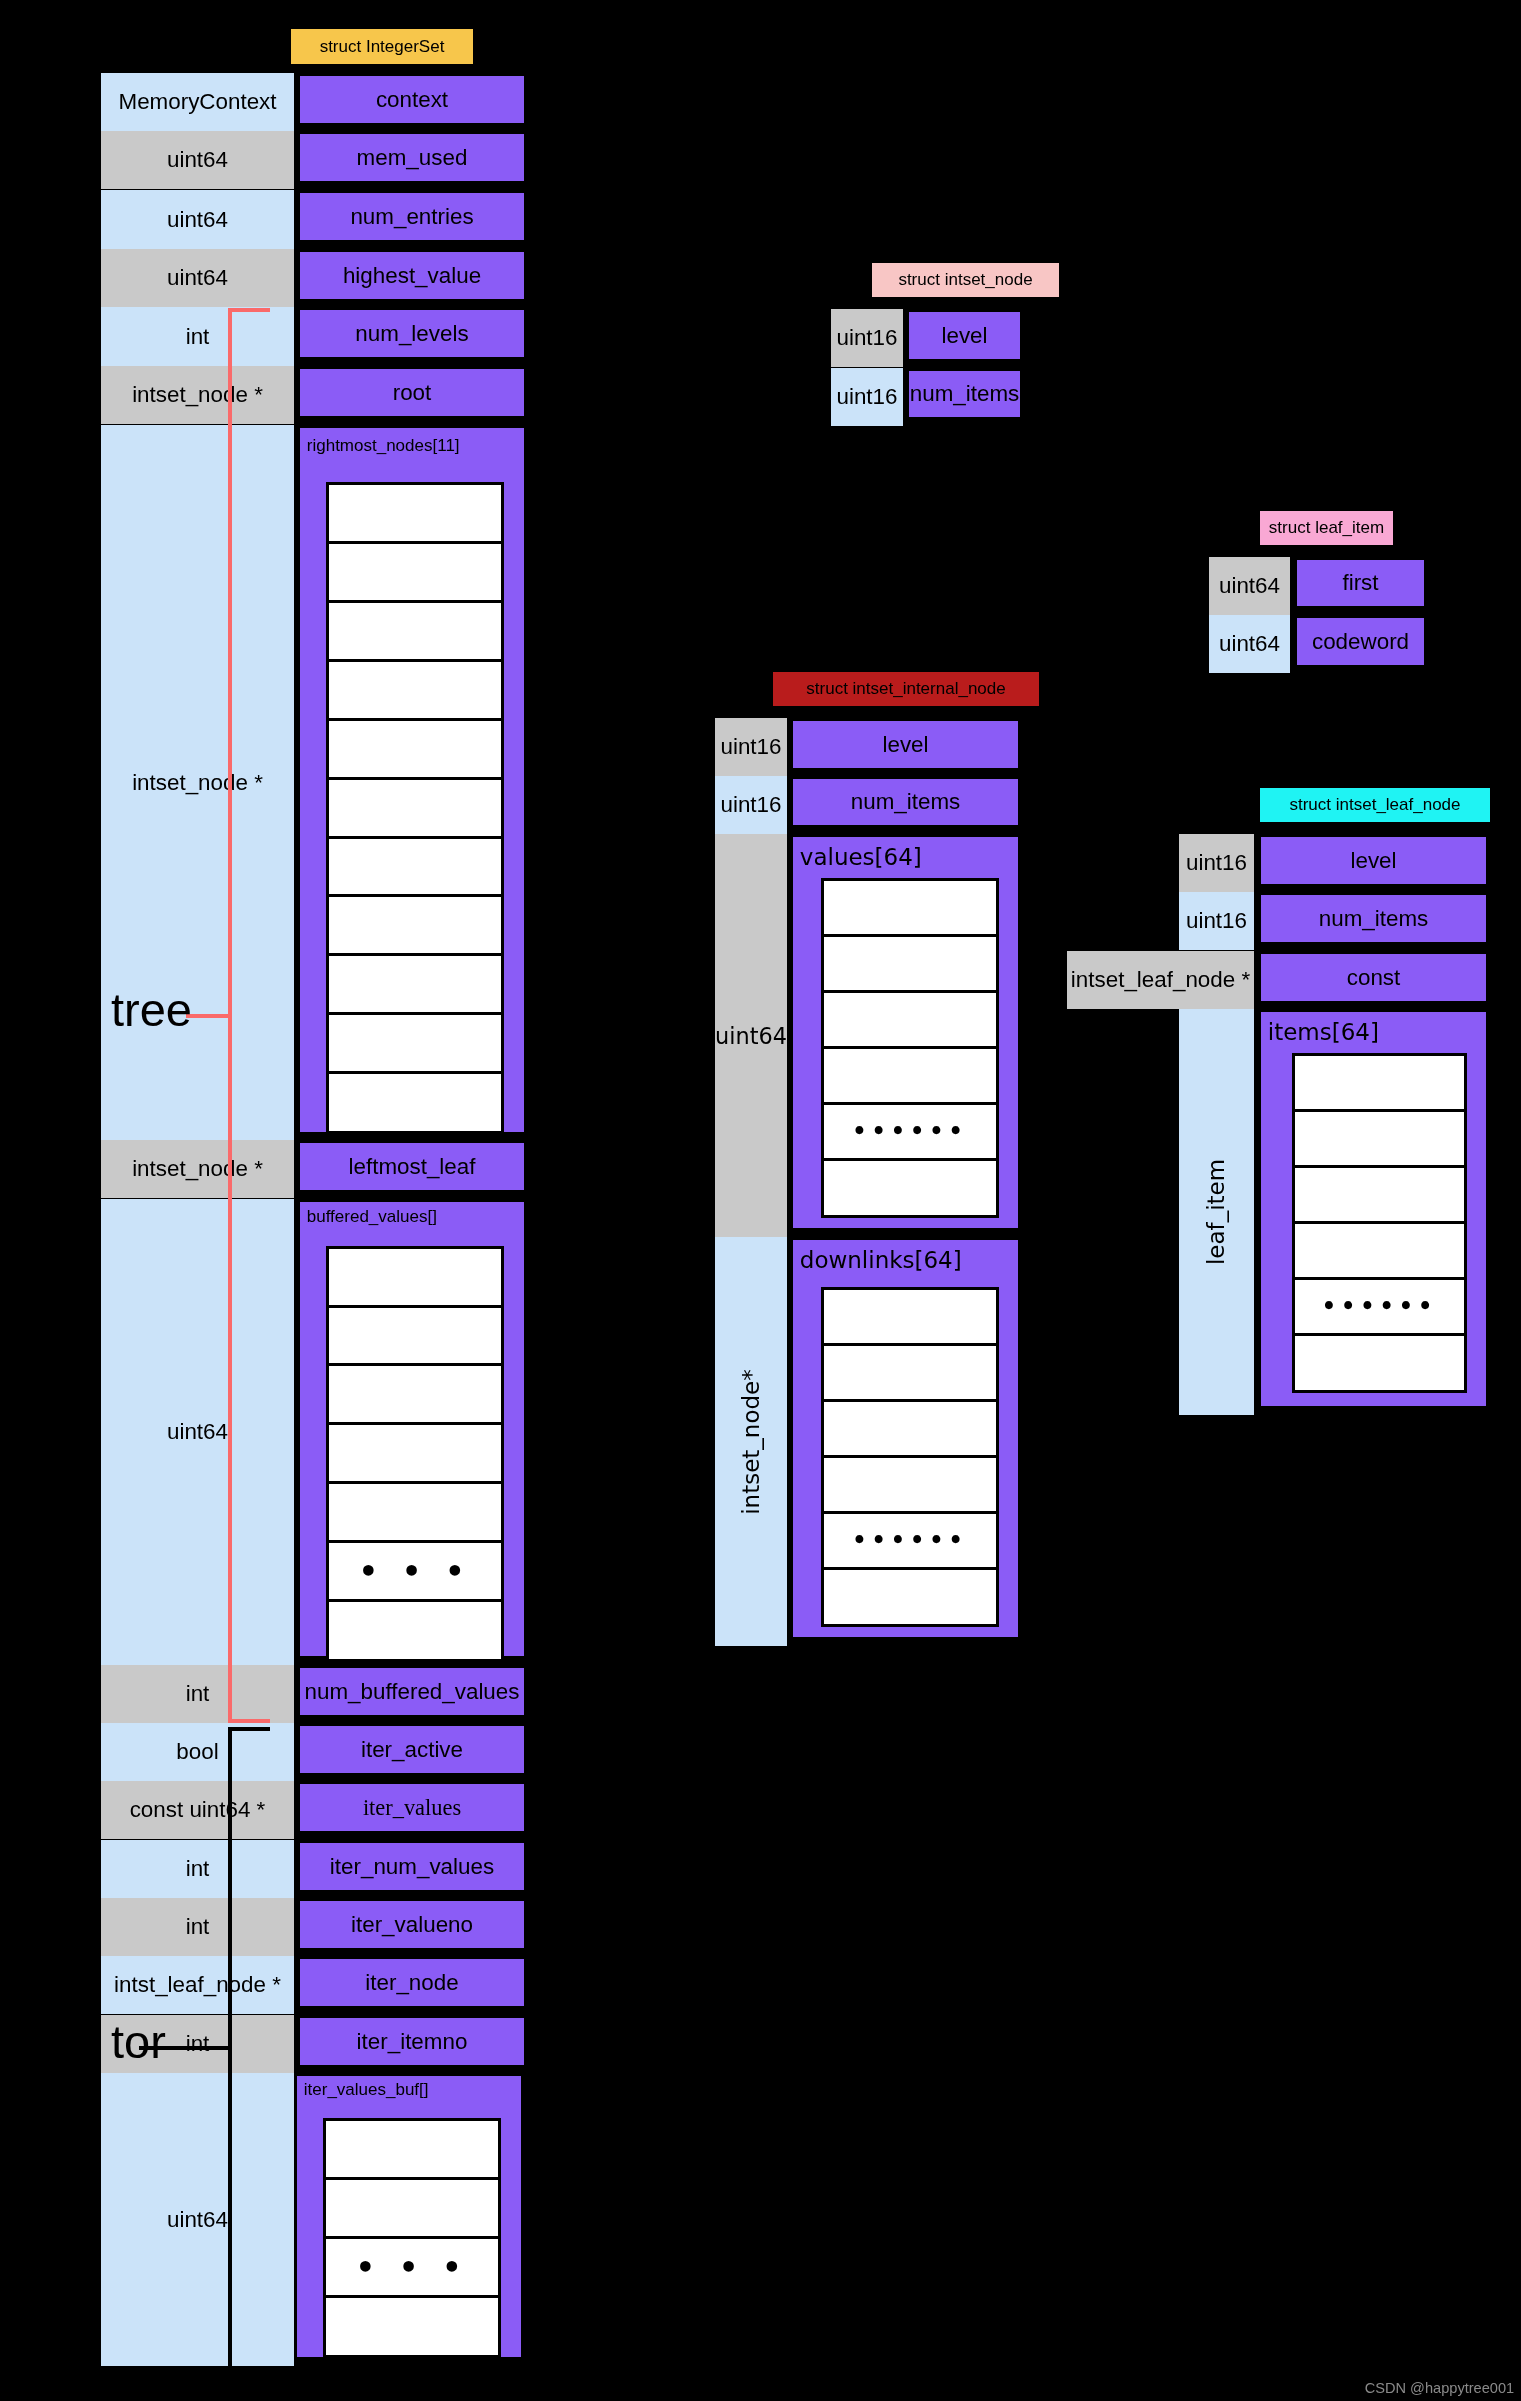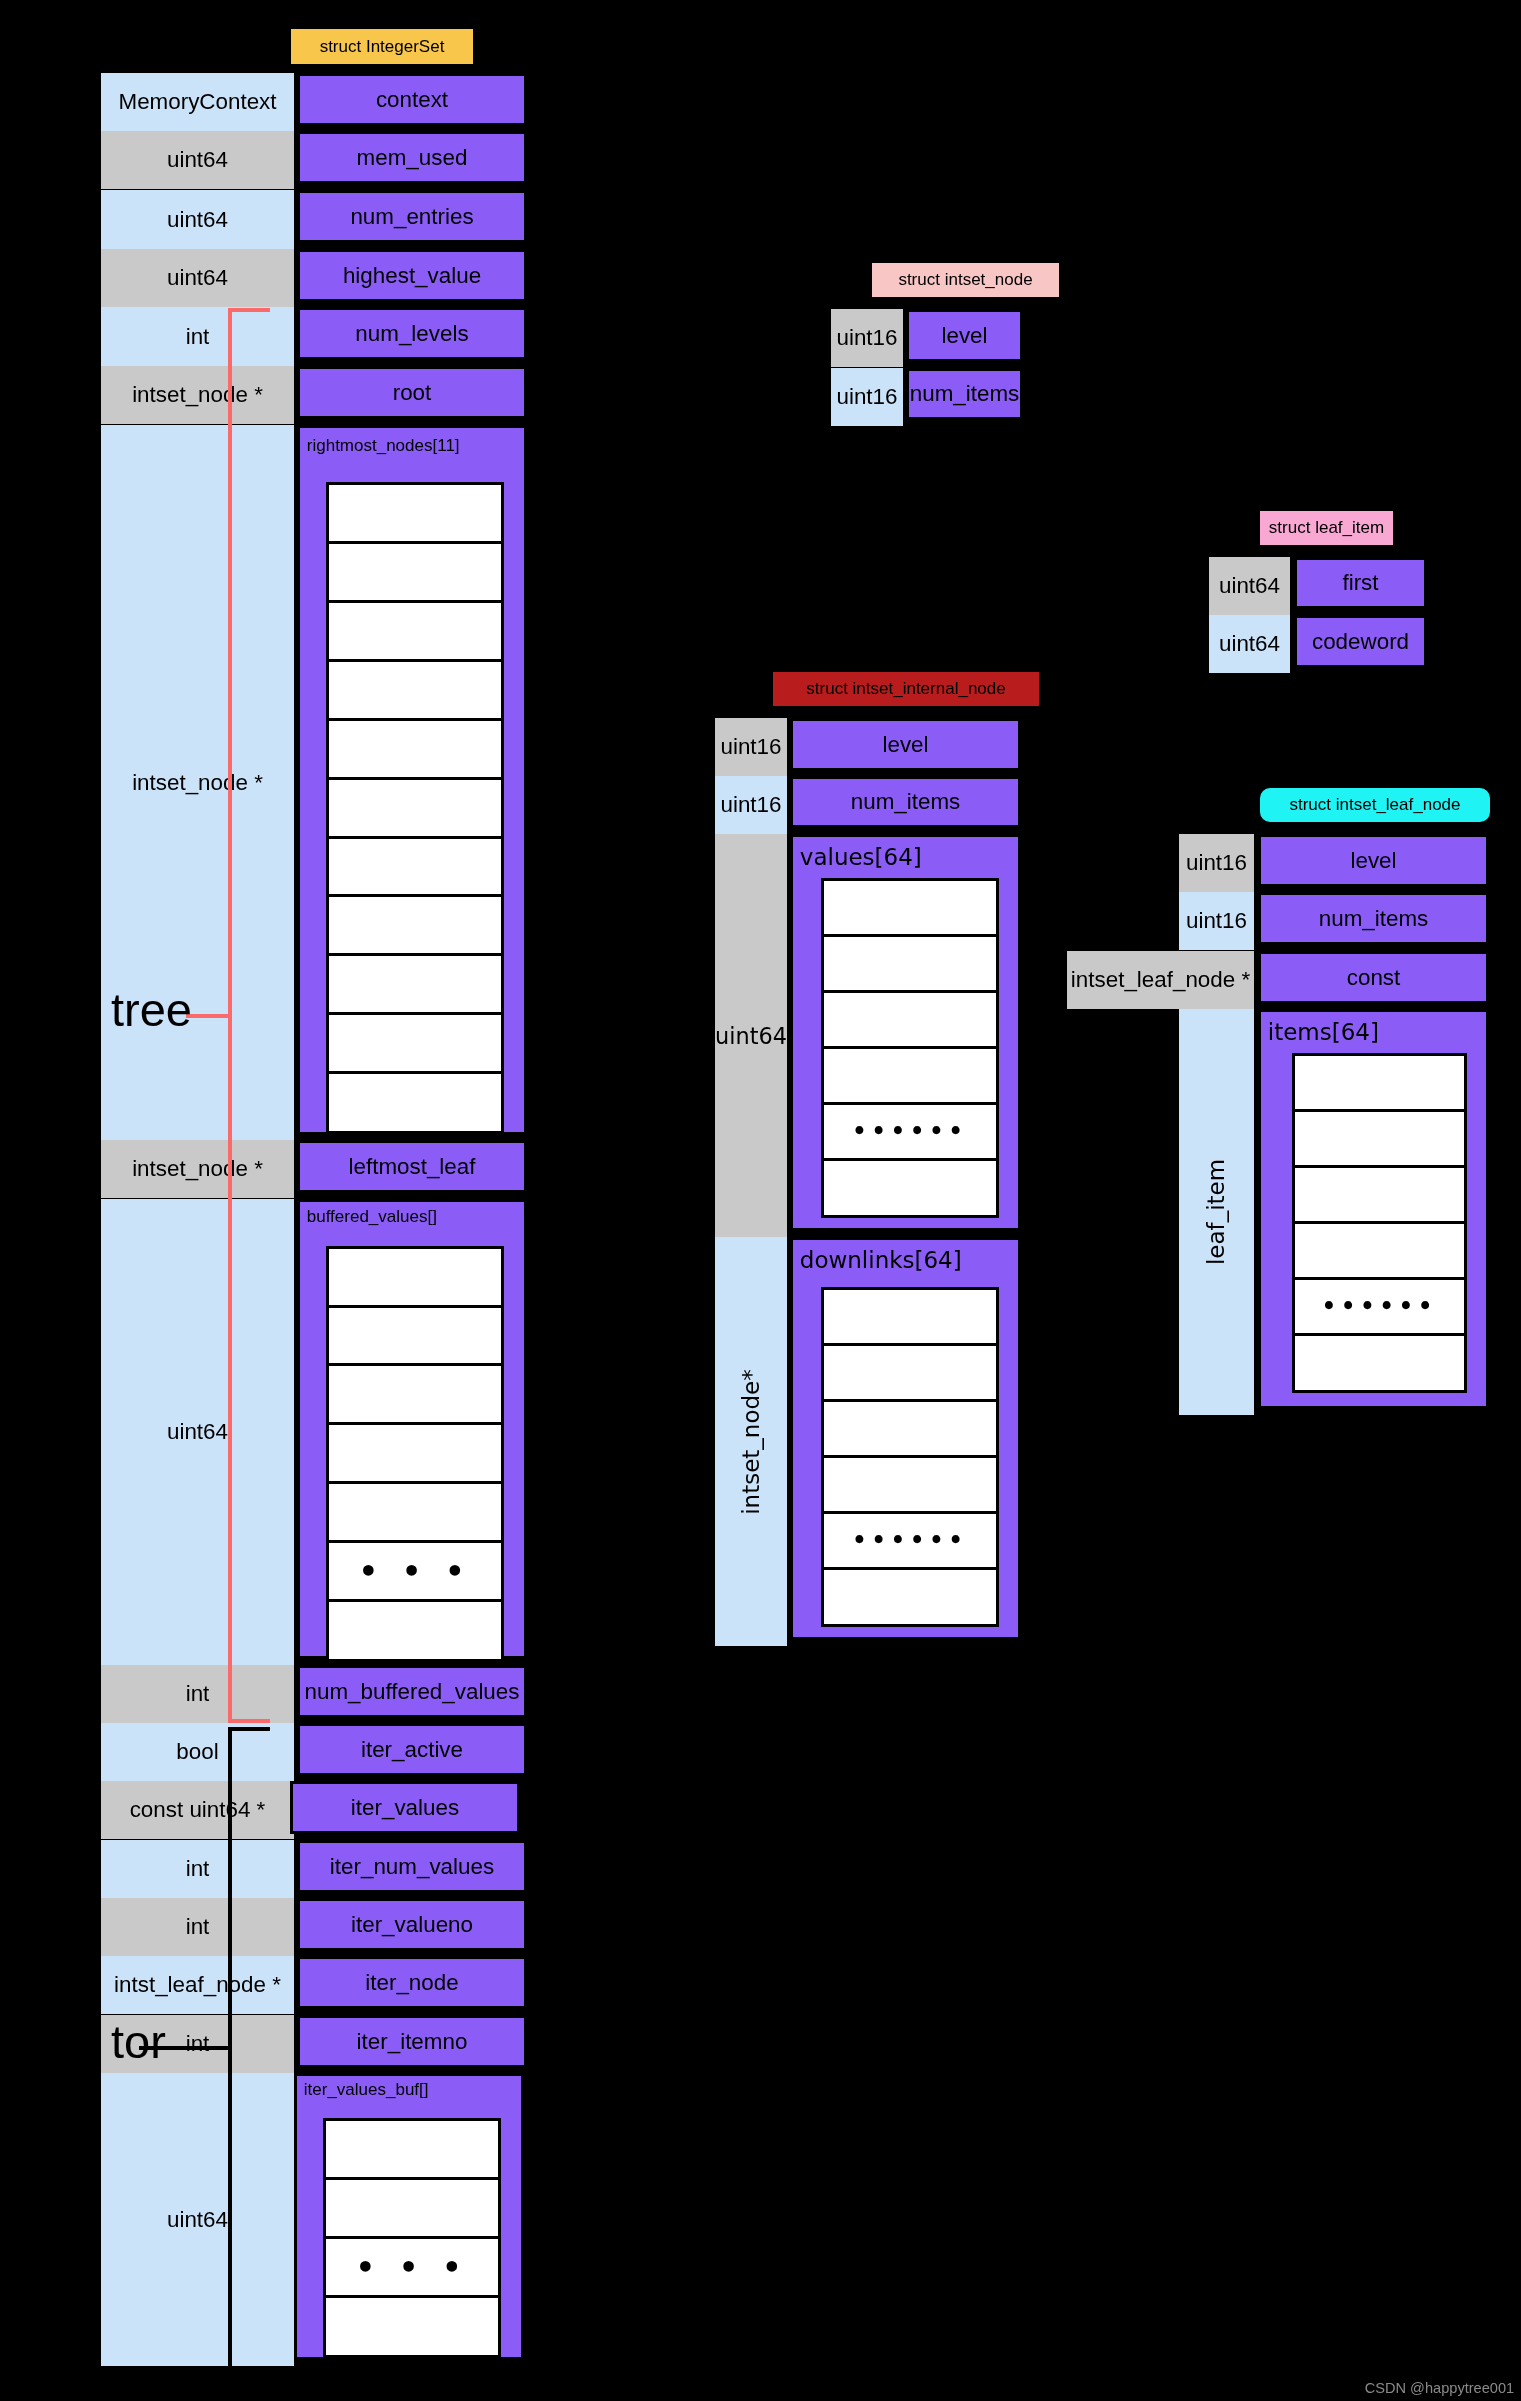--- a/index.html
+++ b/index.html
@@ -30,21 +30,21 @@
 </style>
 </head>
 <body>
 
 <div id="canvas">
 
   <div class="badge" style="left:291px;top:29px;width:182px;height:35px;background:#f7c64b;">struct IntegerSet</div>
   <div class="badge" style="left:872px;top:263px;width:187px;height:34px;background:#f8c6c5;">struct intset_node</div>
   <div class="badge" style="left:1260px;top:511px;width:133px;height:34px;background:#f9a8d4;">struct leaf_item</div>
   <div class="badge" style="left:773px;top:672px;width:266px;height:34px;background:#b91c1c;">struct intset_internal_node</div>
-  <div class="badge" style="left:1260px;top:788px;width:230px;height:34px;background:#1ff3f3;border-radius:10px;">struct intset_leaf_node</div>
+  <div class="badge" style="left:1260px;top:788px;width:230px;height:34px;background:#1ff3f3;">struct intset_leaf_node</div>
 
   <div id="tables">
       <div class="type-cell tc-blue" style="left: 101px; top: 73px; width: 193px; height: 58px;">MemoryContext</div>
       <div class="field-cell" style="left: 297px; top: 73px; width: 230px; height: 53px;">context</div>
       <div class="type-cell tc-gray" style="left: 101px; top: 131px; width: 193px; height: 58px;">uint64</div>
       <div class="field-cell" style="left: 297px; top: 131px; width: 230px; height: 53px;">mem_used</div>
       <div class="type-cell tc-blue" style="left: 101px; top: 190px; width: 193px; height: 59px;">uint64</div>
       <div class="field-cell" style="left: 297px; top: 190px; width: 230px; height: 53px;">num_entries</div>
       <div class="type-cell tc-gray" style="left: 101px; top: 249px; width: 193px; height: 58px;">uint64</div>
       <div class="field-cell" style="left: 297px; top: 249px; width: 230px; height: 53px;">highest_value</div>
@@ -80,21 +80,21 @@
         <div class="slot" style="left: 26px; top: 338px; width: 178px; height: 63px;">
           <span class="dots">• • •</span>
         </div>
         <div class="slot" style="left: 26px; top: 397px; width: 178px; height: 63px;"></div>
       </div>
       <div class="type-cell tc-gray" style="left: 101px; top: 1665px; width: 193px; height: 58px;">int</div>
       <div class="field-cell" style="left: 297px; top: 1665px; width: 230px; height: 53px;">num_buffered_values</div>
       <div class="type-cell tc-blue" style="left: 101px; top: 1723px; width: 193px; height: 58px;">bool</div>
       <div class="field-cell" style="left: 297px; top: 1723px; width: 230px; height: 53px;">iter_active</div>
       <div class="type-cell tc-gray" style="left: 101px; top: 1781px; width: 193px; height: 58px;">const uint64 *</div>
-      <div class="field-cell" style="left: 290px; top: 1781px; width: 230px; height: 53px;">iter_values</div>
+      <div class="field-cell" style="left: 297px; top: 1781px; width: 230px; height: 53px; font-family: Liberation Serif, serif;">iter_values</div>
       <div class="type-cell tc-blue" style="left: 101px; top: 1840px; width: 193px; height: 58px;">int</div>
       <div class="field-cell" style="left: 297px; top: 1840px; width: 230px; height: 53px;">iter_num_values</div>
       <div class="type-cell tc-gray" style="left: 101px; top: 1898px; width: 193px; height: 58px;">int</div>
       <div class="field-cell" style="left: 297px; top: 1898px; width: 230px; height: 53px;">iter_valueno</div>
       <div class="type-cell tc-blue" style="left: 101px; top: 1956px; width: 193px; height: 58px;">intst_leaf_node *</div>
       <div class="field-cell" style="left: 297px; top: 1956px; width: 230px; height: 53px;">iter_node</div>
       <div class="type-cell tc-gray" style="left: 101px; top: 2015px; width: 193px; height: 58px;">int</div>
       <div class="field-cell" style="left: 297px; top: 2015px; width: 230px; height: 53px;">iter_itemno</div>
       <div class="type-cell tc-blue" style="left: 101px; top: 2073px; width: 193px; height: 293px;">uint64</div>
       <div class="field-cell array-cell" style="left: 294px; top: 2073px; width: 230px; height: 287px; text-align: right;">

